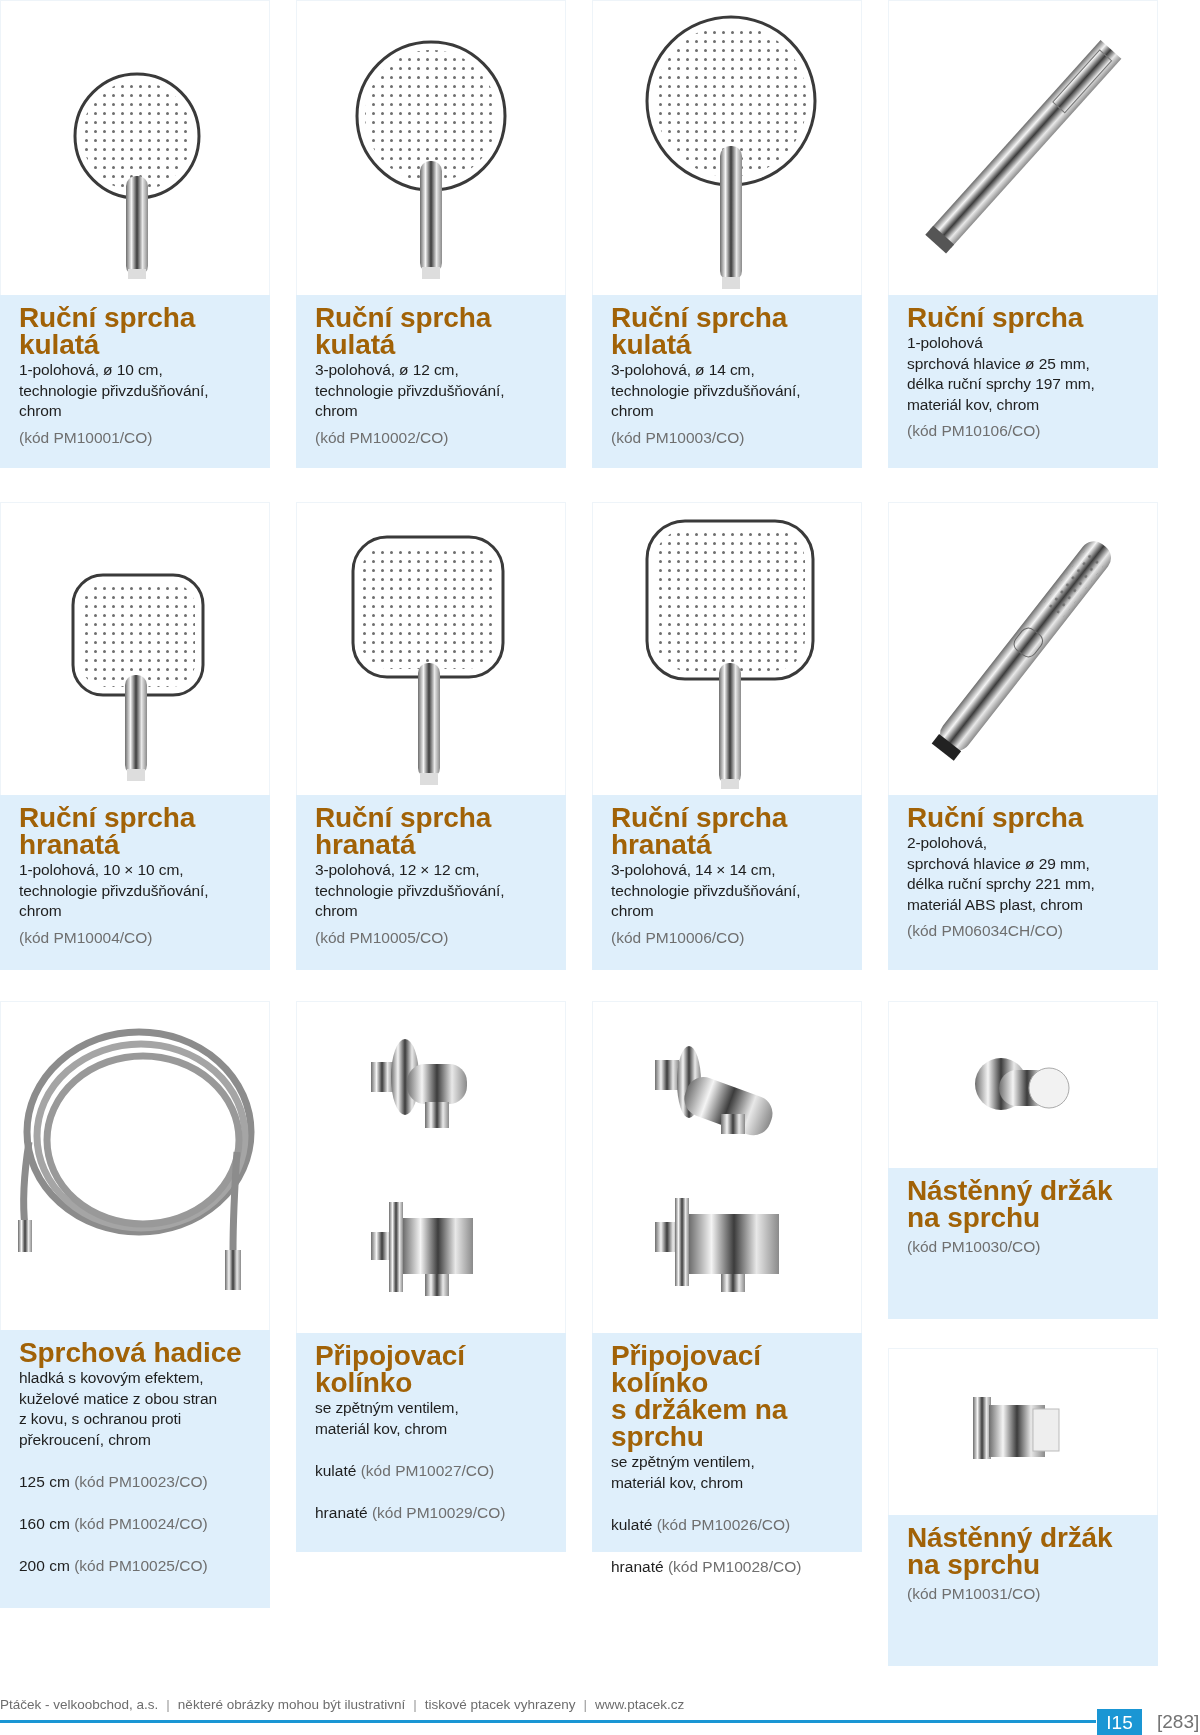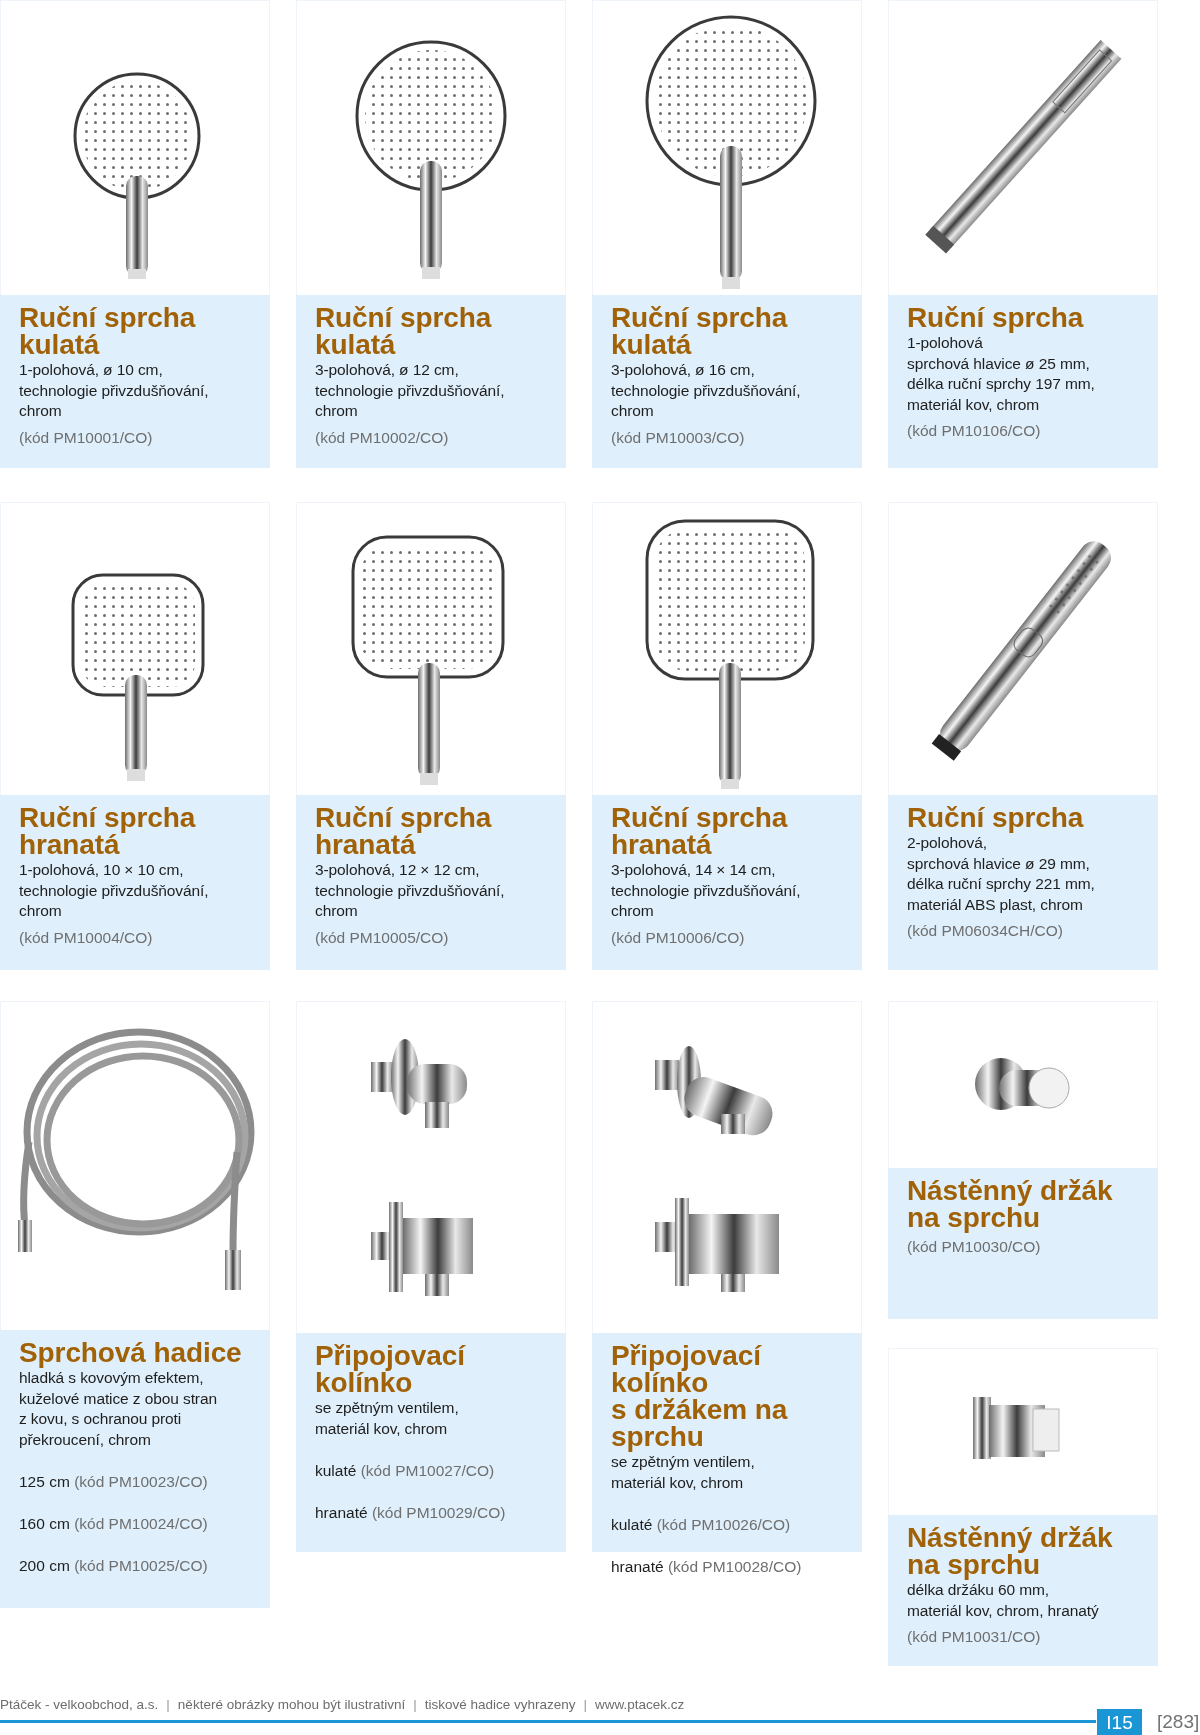--- a/index.html
+++ b/index.html
@@ -93,21 +93,21 @@
       <circle cx="138" cy="100" r="84" fill="#fff" stroke="#3a3a3a" stroke-width="3"></circle>
       <circle cx="138" cy="100" r="76" fill="url(#dots)"></circle>
       <rect x="127" y="145" width="22" height="135" rx="10" fill="url(#chrome)"></rect>
       <rect x="129" y="276" width="18" height="12" fill="#ddd"></rect>
     </svg>
   </div>
   <div class="info" style="top:295px;height:173px">
     <div class="title">Ruční sprcha</div>
     <div class="title">kulatá</div>
     <div class="desc">
-      <div>3-polohová, ø 16 cm,</div>
+      <div>3-polohová, ø 14 cm,</div>
         <div>technologie přivzdušňování,</div>
         <div>chrom</div>
     </div>
     <div class="code">(kód PM10003/CO)</div>
   </div>
 </div>
 
 <div class="card" style="left:888px;top:0;width:270px;height:468px">
   <div class="img-box" style="height:295px">
     <svg width="270" height="295">
@@ -314,26 +314,22 @@
   <div class="img-box" style="height:167px">
     <svg width="270" height="167">
       <rect x="84" y="48" width="18" height="62" fill="url(#chrome)"></rect>
       <rect x="100" y="56" width="56" height="52" fill="url(#chrome)"></rect>
       <rect x="144" y="60" width="26" height="42" fill="#eeeeee" stroke="#bbb"></rect>
     </svg>
   </div>
   <div class="info" style="top:167px;height:151px">
     <div class="title">Nástěnný držák</div>
     <div class="title">na sprchu</div>
-    <div class="desc">
-      <div>délka držáku 60 mm,</div>
-        <div>materiál kov, chrom, hranatý</div>
-    </div>
     <div class="code">(kód PM10031/CO)</div>
   </div>
 </div>
 
 <div class="footer-text">
-  <span>Ptáček - velkoobchod, a.s.</span><span class="sep">|</span><span>některé obrázky mohou být ilustrativní</span><span class="sep">|</span><span>tiskové hadice vyhrazeny</span><span class="sep">|</span><span>www.ptacek.cz</span>
+  <span>Ptáček - velkoobchod, a.s.</span><span class="sep">|</span><span>některé obrázky mohou být ilustrativní</span><span class="sep">|</span><span>tiskové ptacek vyhrazeny</span><span class="sep">|</span><span>www.ptacek.cz</span>
 </div>
 <div class="footer-line"></div>
 <div class="page-badge">I15</div>
 <div class="page-num">[283]</div>
 
 </body></html>

